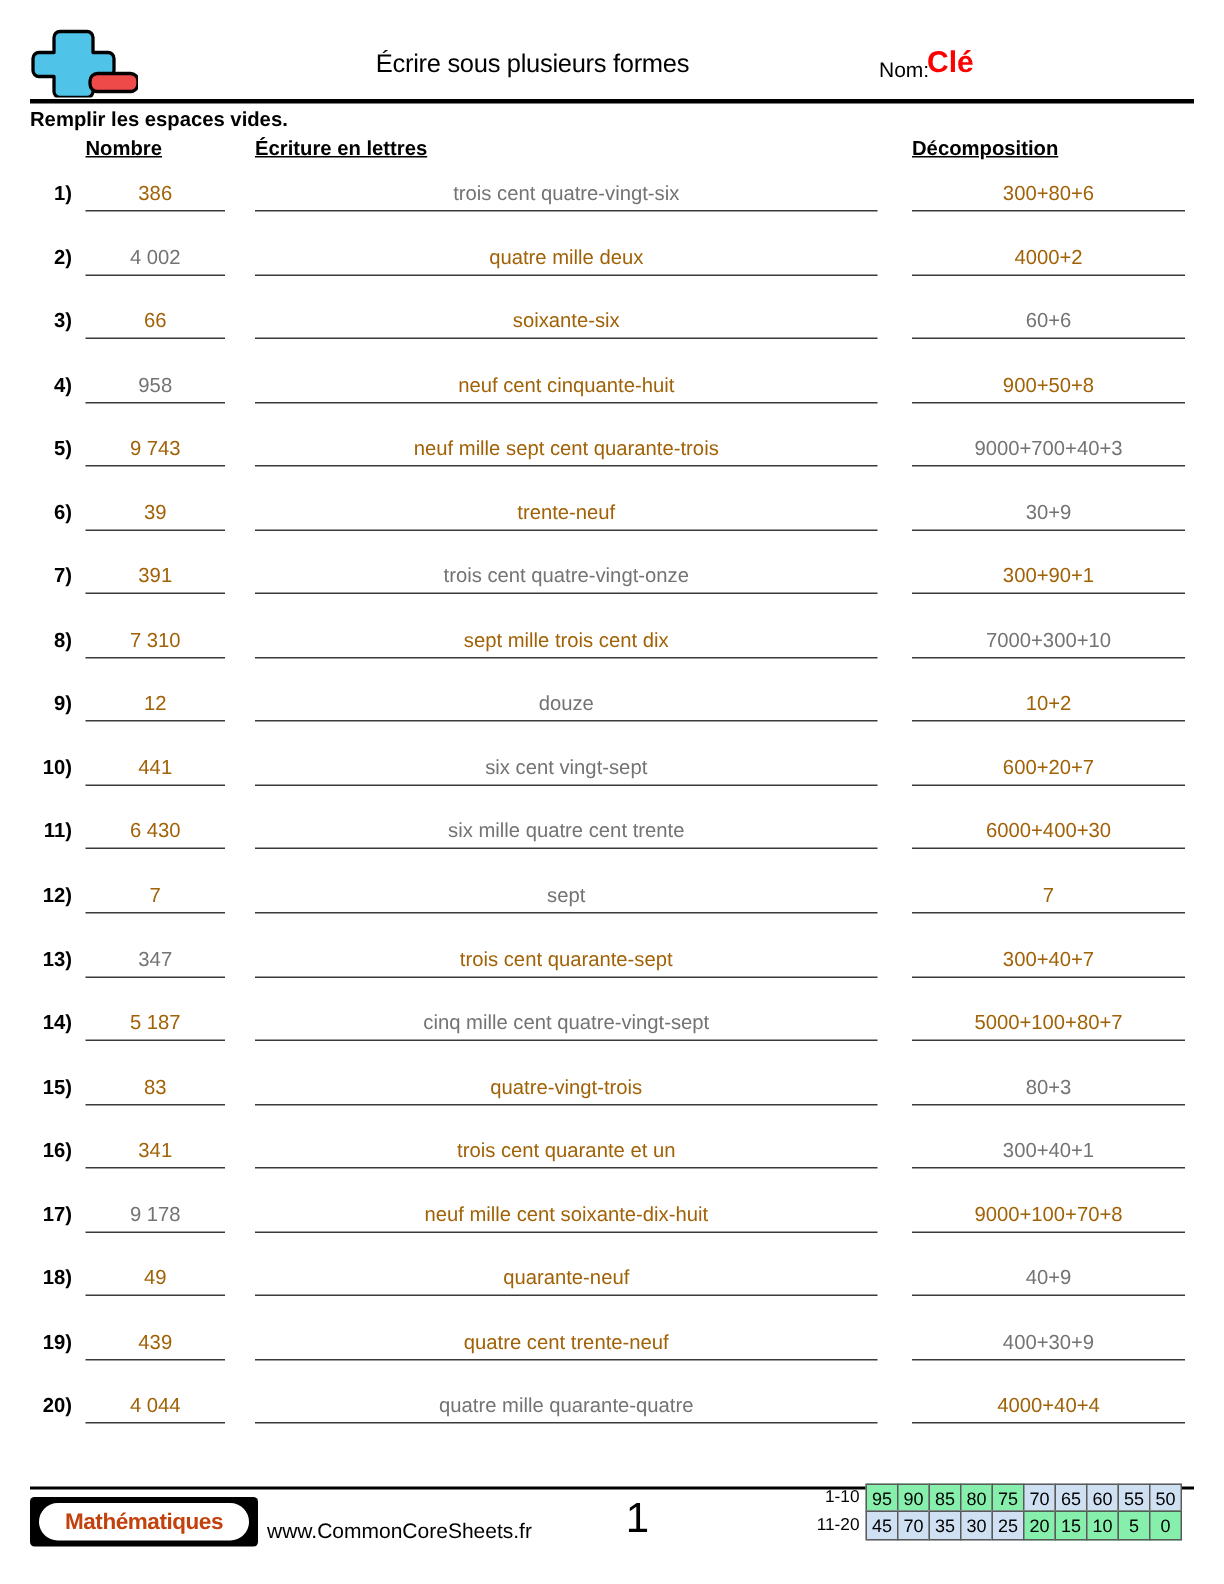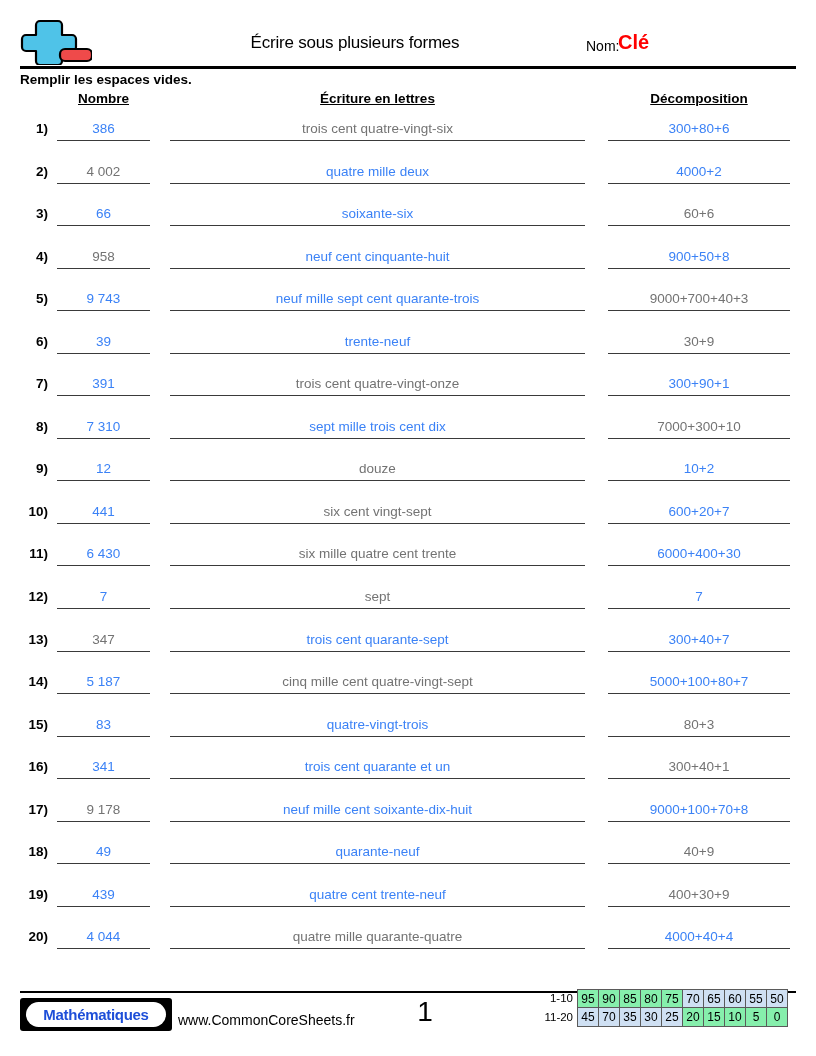--- a/index.html
+++ b/index.html
@@ -73,21 +73,20 @@
     top: 72px;
     font-size: 13.5px;
     font-weight: bold;
   }
   .col-head {
     position: absolute;
     top: 91px;
     font-size: 13.5px;
     font-weight: bold;
     text-decoration: underline;
-    text-align: center;
   }
   .col-head.c1 { left: 57px;  width: 93px; }
   .col-head.c2 { left: 170px; width: 415px; }
   .col-head.c3 { left: 608px; width: 182px; }
 
   
   #rows {
     position: absolute;
     left: 0;
     top: 113px;
@@ -113,21 +112,21 @@
     border-bottom: 1.6px solid #3a3a3a;
     text-align: center;
     font-size: 13.5px;
     line-height: 21px;
     white-space: nowrap;
     overflow: hidden;
   }
   .cell.c1 { left: 57px;  width: 93px;  }
   .cell.c2 { left: 170px; width: 415px; }
   .cell.c3 { left: 608px; width: 182px; }
-  .answer { color: #3b82f6; }
+  .answer { color: #a16207; }
   .given  { color: #737373; }
 
   
   .footer-rule {
     position: absolute;
     left: 20px;
     top: 991px;
     width: 776px;
     height: 2px;
     background: #000000;
@@ -142,21 +141,21 @@
     border-radius: 3px;
   }
   .brand-pill {
     position: absolute;
     left: 6px;
     top: 4px;
     width: 140px;
     height: 25px;
     background: #ffffff;
     border-radius: 13px;
-    color: #1d4ed8;
+    color: #c2410c;
     font-size: 15px;
     font-weight: bold;
     line-height: 25px;
     text-align: center;
     letter-spacing: -0.3px;
   }
   .site {
     position: absolute;
     left: 178px;
     top: 1012px;

